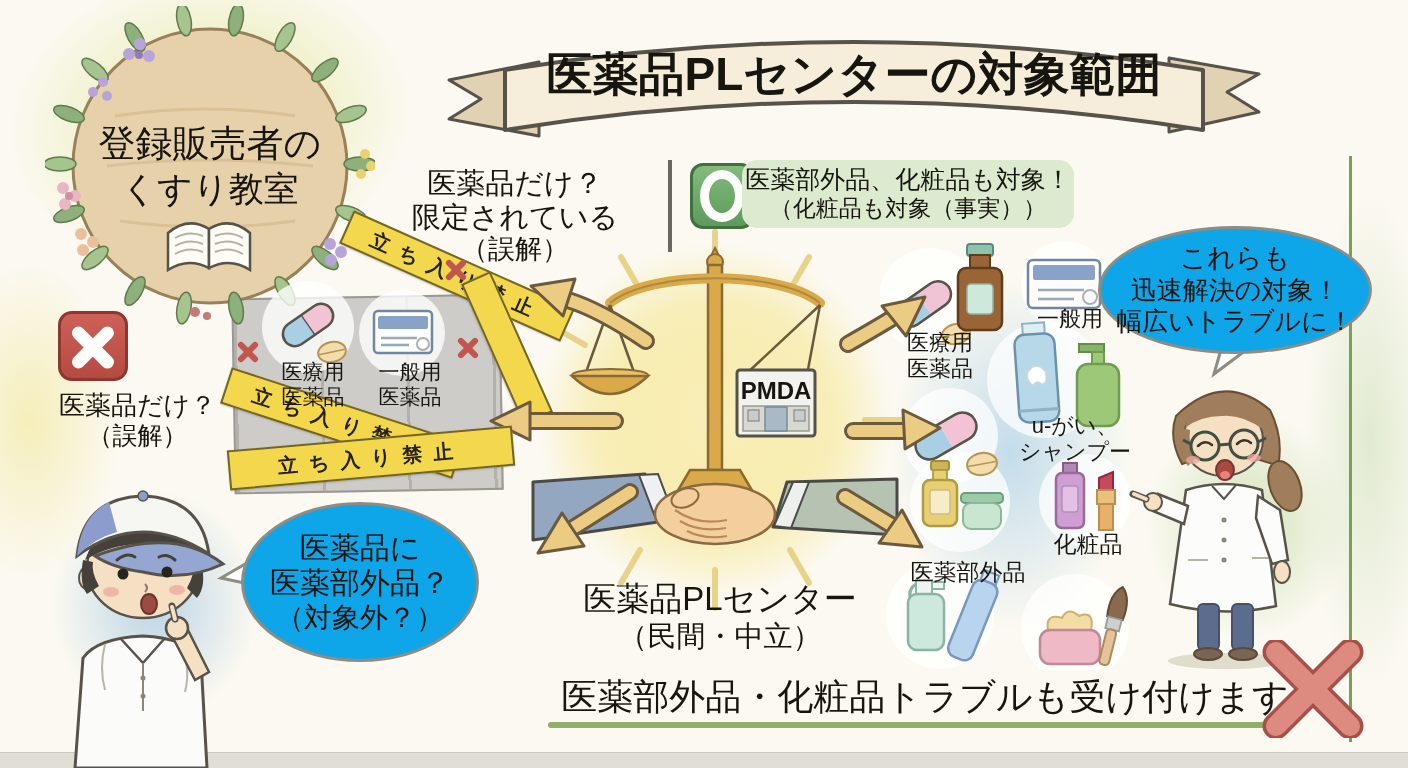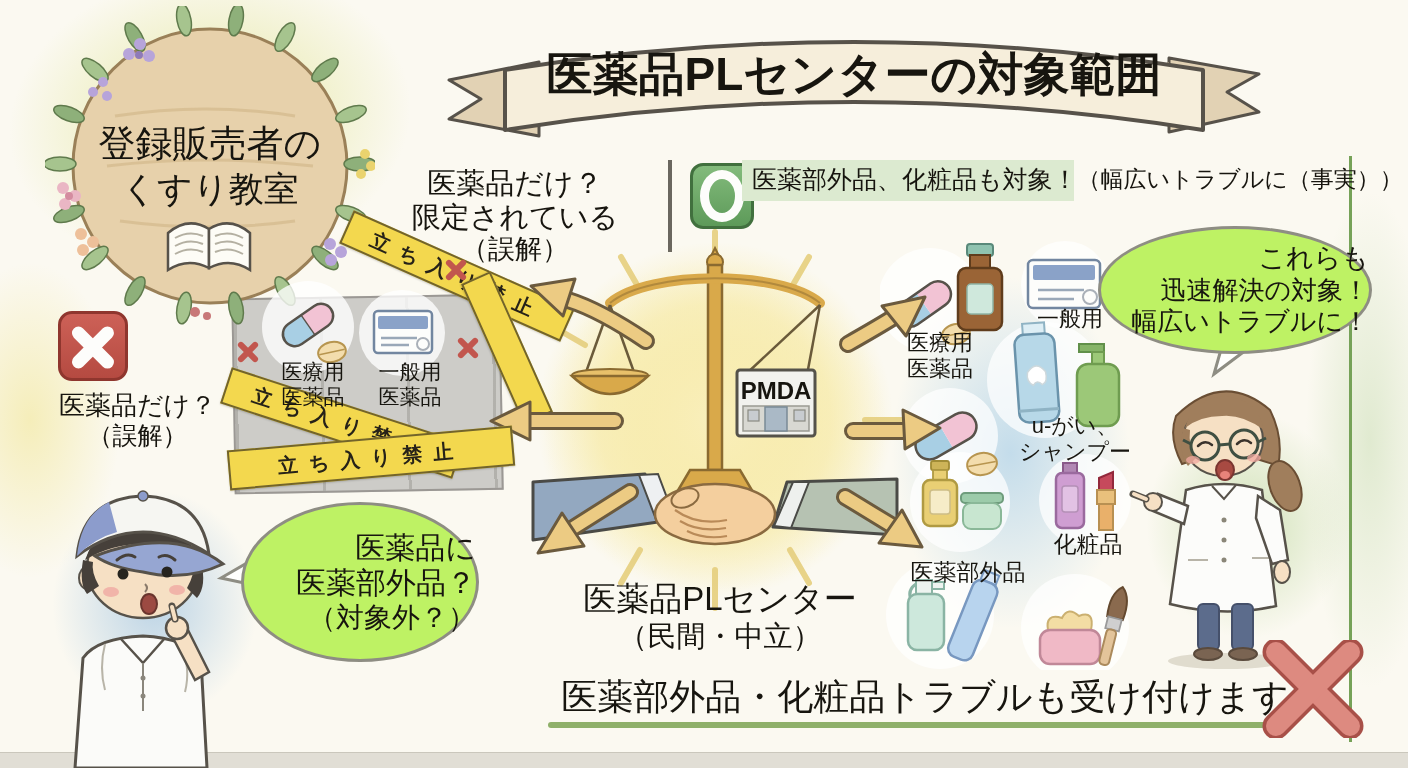--- a/index.html
+++ b/index.html
@@ -18,24 +18,24 @@
   .xmark::before{transform:rotate(45deg);}
   .xmark::after{transform:rotate(-45deg);}
   .badge-x{background:linear-gradient(#cd6157,#b54a41);border:3px solid #8f362e;border-radius:14px;}
   .badge-x::before,.badge-x::after{content:"";position:absolute;left:8%;top:42%;width:84%;height:13px;
     border-radius:7px;background:#fdfdfb;}
   .badge-x::before{transform:rotate(45deg);}
   .badge-x::after{transform:rotate(-45deg);}
   .badge-o{background:linear-gradient(#83bb7c,#5d9a59);border:3px solid #41703e;border-radius:13px;
     display:flex;align-items:center;justify-content:center;}
   .badge-o .ring{width:26px;height:34px;border:9px solid #fdfdfb;border-radius:50%;}
-  .bubble{position:absolute;background:#bef264;border:3px solid #8e8d83;border-radius:50%;
-    display:flex;flex-direction:column;align-items:flex-end;justify-content:center;}
-  .fact-box{position:absolute;background:#dcead0;border-radius:0;padding:5px 10px 6px;
-    display:flex;flex-direction:row;align-items:center;}
+  .bubble{position:absolute;background:#0ea5e9;border:3px solid #8e8d83;border-radius:50%;
+    display:flex;flex-direction:column;align-items:center;justify-content:center;}
+  .fact-box{position:absolute;background:#dcead0;border-radius:15px;padding:5px 10px 6px;
+    display:flex;flex-direction:column;align-items:center;}
   .underline{position:absolute;background:#8fb06a;border-radius:4px;}
   .vline{position:absolute;}
 </style>
 </head>
 <body>
 
 <div class="canvas">
 
   <div class="wash" style="left:-70px;top:-90px;width:560px;height:420px;background:radial-gradient(closest-side,rgba(224,228,146,.85),rgba(224,228,146,0) 72%);transform:rotate(-8deg);z-index:1;"></div>
   <div class="wash" style="left:-90px;top:210px;width:240px;height:420px;background:radial-gradient(closest-side,rgba(240,228,140,.55),rgba(240,228,140,0) 75%);z-index:1;"></div>
@@ -136,21 +136,21 @@
     <div>医薬品だけ？</div>
     <div>限定されている</div>
     <div style="font-size:27px;">（誤解）</div>
   </div>
 
   <div class="abs badge-o" style="left:690px;top:163px;width:58px;height:60px;z-index:4;">
     <div class="ring"></div>
   </div>
   <div class="fact-box" style="left:742px;top:160px;width:312px;z-index:4;">
     <div class="txt" style="font-size:25px;">医薬部外品、化粧品も対象！</div>
-    <div class="txt" style="font-size:23px;">（幅広いトラブルに（事実））</div>
+    <div class="txt" style="font-size:23px;">（化粧品も対象（事実））</div>
   </div>
 
   <svg class="abs" style="left:1200px;top:300px;z-index:5;" width="90" height="80" viewBox="0 0 90 80">
     <polygon points="14,74 30,18 70,32" fill="#fffffd" stroke="#8e8d83" stroke-width="3"></polygon>
   </svg>
   <div class="bubble" style="left:1098px;top:226px;width:268px;height:122px;z-index:6;">
     <div class="txt" style="font-size:27px;">これらも</div>
     <div class="txt" style="font-size:26px;">迅速解決の対象！</div>
     <div class="txt" style="font-size:26px;">幅広いトラブルに！</div>
   </div>

